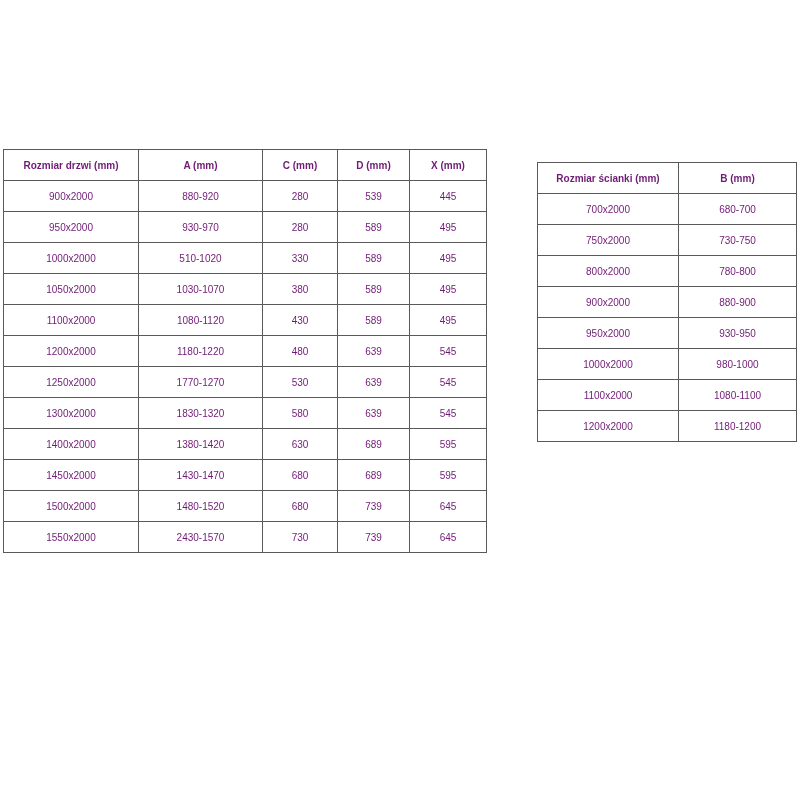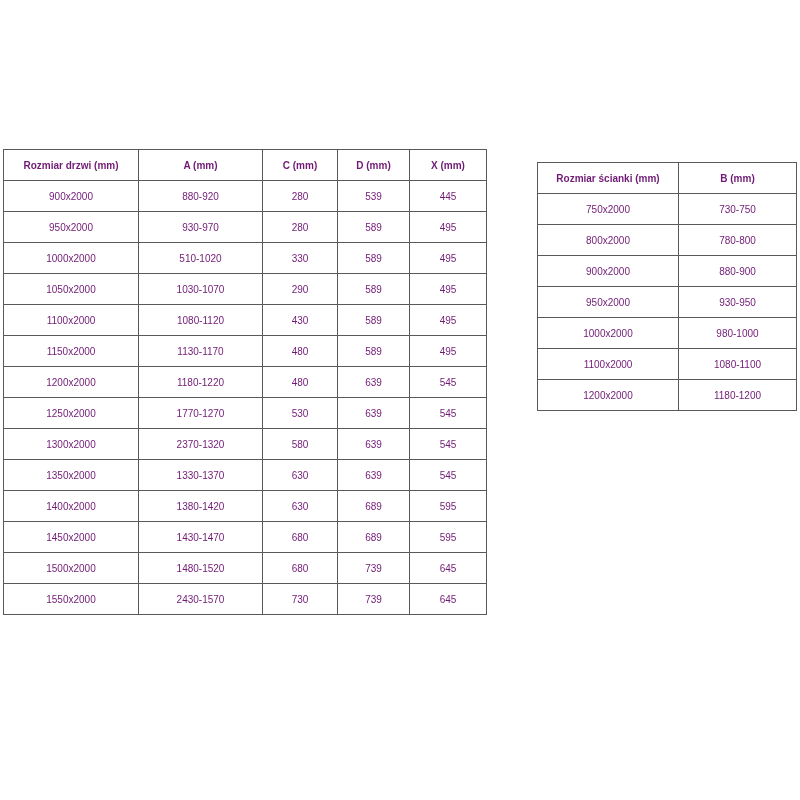--- a/index.html
+++ b/index.html
@@ -87,63 +87,49 @@
         <tr>
           <td>1000x2000</td>
           <td>510-1020</td>
           <td>330</td>
           <td>589</td>
           <td>495</td>
         </tr>
         <tr>
           <td>1050x2000</td>
           <td>1030-1070</td>
-          <td>290</td>
+          <td>380</td>
           <td>589</td>
           <td>495</td>
         </tr>
         <tr>
           <td>1100x2000</td>
           <td>1080-1120</td>
           <td>430</td>
-          <td>589</td>
-          <td>495</td>
-        </tr>
-        <tr>
-          <td>1150x2000</td>
-          <td>1130-1170</td>
-          <td>480</td>
           <td>589</td>
           <td>495</td>
         </tr>
         <tr>
           <td>1200x2000</td>
           <td>1180-1220</td>
           <td>480</td>
           <td>639</td>
           <td>545</td>
         </tr>
         <tr>
           <td>1250x2000</td>
           <td>1770-1270</td>
           <td>530</td>
           <td>639</td>
           <td>545</td>
         </tr>
         <tr>
           <td>1300x2000</td>
-          <td>2370-1320</td>
+          <td>1830-1320</td>
           <td>580</td>
-          <td>639</td>
-          <td>545</td>
-        </tr>
-        <tr>
-          <td>1350x2000</td>
-          <td>1330-1370</td>
-          <td>630</td>
           <td>639</td>
           <td>545</td>
         </tr>
         <tr>
           <td>1400x2000</td>
           <td>1380-1420</td>
           <td>630</td>
           <td>689</td>
           <td>595</td>
         </tr>
@@ -177,20 +163,24 @@
       <col style="width:118px">
     </colgroup>
     <thead>
         <tr>
           <th>Rozmiar ścianki (mm)</th>
           <th>B (mm)</th>
         </tr>
       </thead>
     <tbody>
         <tr>
+          <td>700x2000</td>
+          <td>680-700</td>
+        </tr>
+        <tr>
           <td>750x2000</td>
           <td>730-750</td>
         </tr>
         <tr>
           <td>800x2000</td>
           <td>780-800</td>
         </tr>
         <tr>
           <td>900x2000</td>
           <td>880-900</td>

